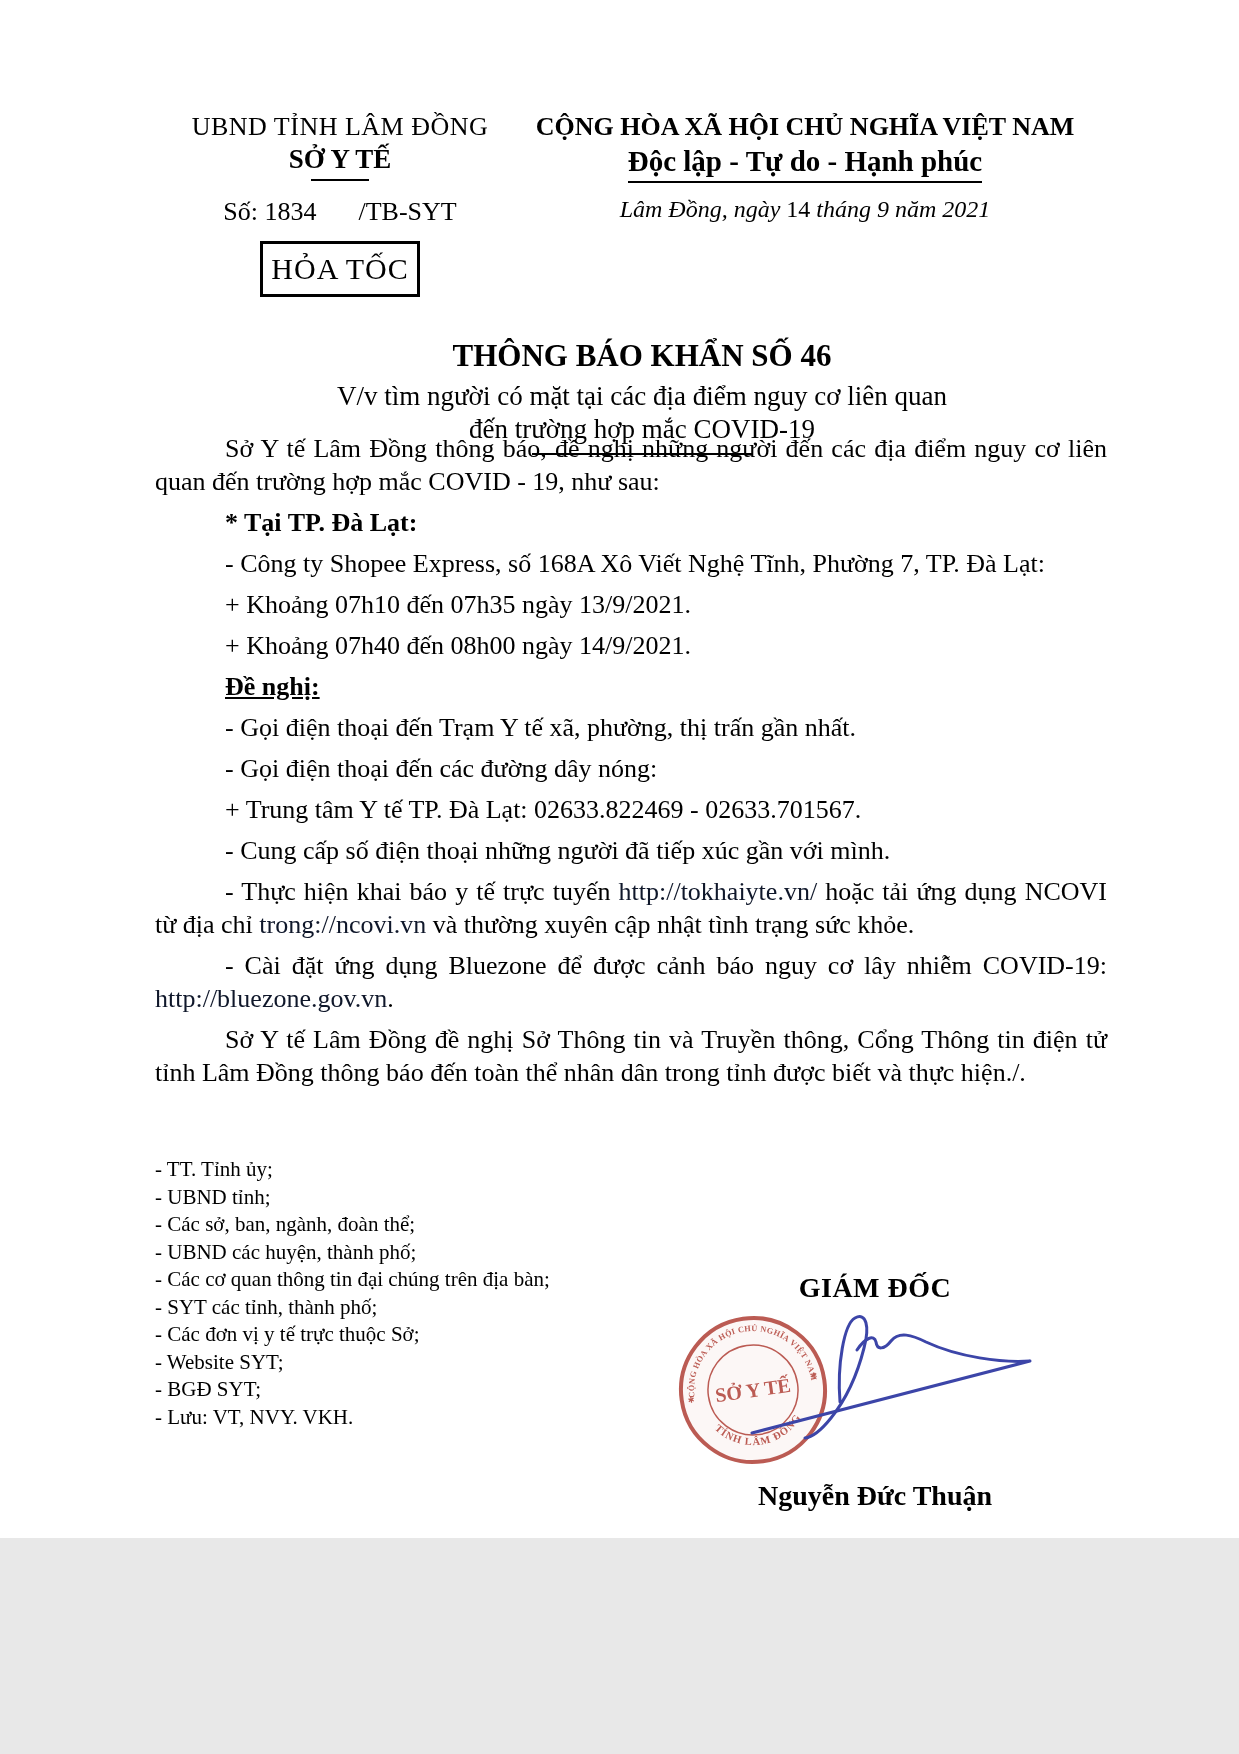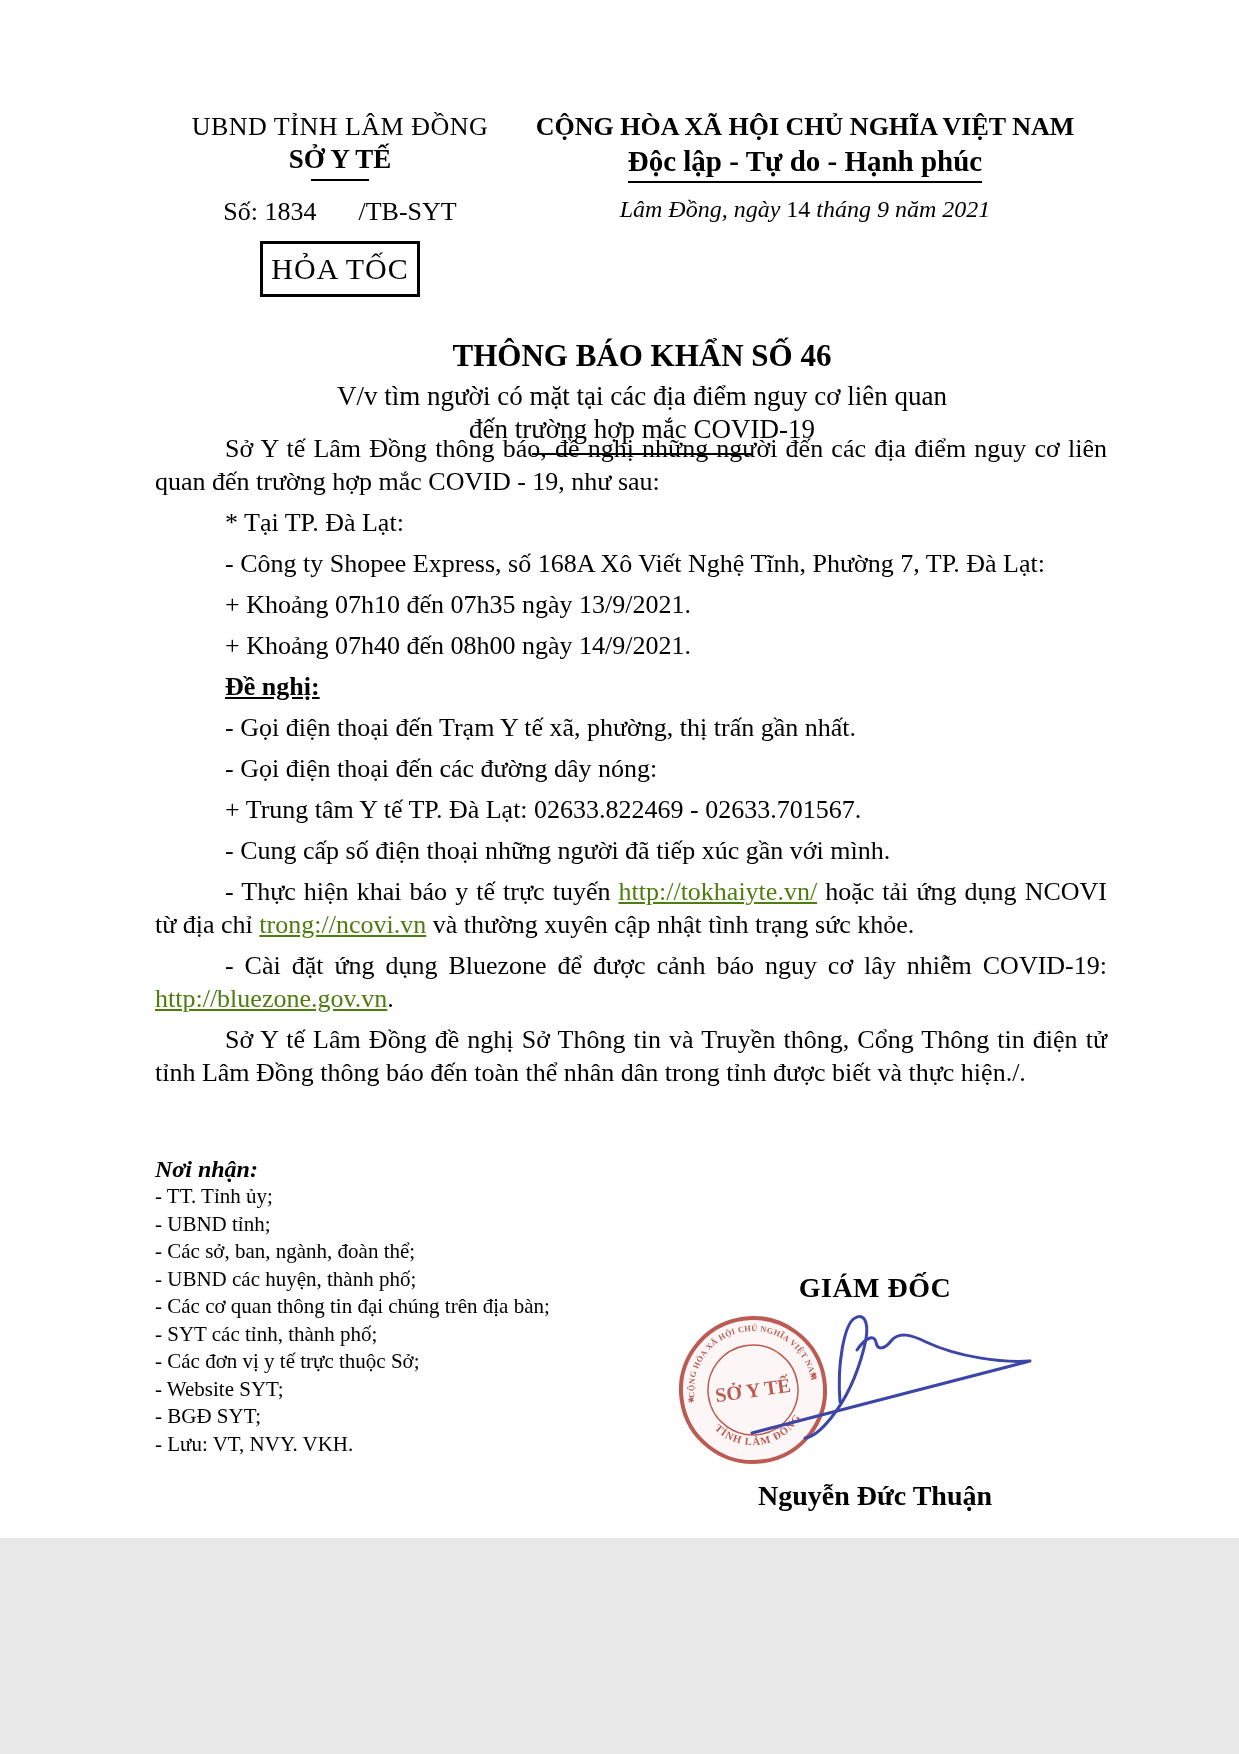--- a/index.html
+++ b/index.html
@@ -31,23 +31,23 @@
   .place-date{font-size:24px;font-style:italic;margin-top:13px;}
   .place-date .day{font-style:normal;}
   
   .title-block{position:absolute;left:167px;top:338px;width:950px;text-align:center;}
   .doc-title{font-size:31px;font-weight:bold;}
   .doc-subtitle{font-size:27px;margin-top:6px;line-height:33px;}
   .title-rule{width:220px;border-top:2px solid #000;margin:7px auto 0;}
   
   .body-block{position:absolute;left:155px;top:432px;width:952px;font-size:26px;}
   .body-block p{margin:0 0 8px;line-height:33px;text-indent:70px;text-align:justify;}
-  .b{font-weight:normal;}
+  .b{font-weight:bold;}
   .bu{font-weight:bold;text-decoration:underline;}
-  a.doc-link{color:#4d7c0f;text-decoration:underline;cursor:pointer;}
+  a.doc-link{color:#0f172a;cursor:pointer;}
   
   .footer-left{position:absolute;left:155px;top:1156px;width:480px;}
   .recipients-heading{font-size:24px;font-weight:bold;font-style:italic;}
   .recipient{font-size:21px;line-height:27.5px;}
   .sign-block{position:absolute;left:640px;top:1272px;width:470px;text-align:center;}
   .signer-title{font-size:28px;font-weight:bold;letter-spacing:.5px;}
   .seal-sign{display:block;margin:6px auto 0;}
   .signer-name{font-size:28px;font-weight:bold;margin-top:-8px;}
 </style>
 </head>
@@ -89,21 +89,20 @@
     <p>- Gọi điện thoại đến Trạm Y tế xã, phường, thị trấn gần nhất.</p>
     <p>- Gọi điện thoại đến các đường dây nóng:</p>
     <p>+ Trung tâm Y tế TP. Đà Lạt: 02633.822469 - 02633.701567.</p>
     <p>- Cung cấp số điện thoại những người đã tiếp xúc gần với mình.</p>
     <p><span>- Thực hiện khai báo y tế trực tuyến </span><a class="doc-link">http://tokhaiyte.vn/</a><span> hoặc tải ứng dụng NCOVI từ địa chỉ </span><a class="doc-link">trong://ncovi.vn</a><span> và thường xuyên cập nhật tình trạng sức khỏe.</span></p>
     <p><span>- Cài đặt ứng dụng Bluezone để được cảnh báo nguy cơ lây nhiễm COVID-19: </span><a class="doc-link">http://bluezone.gov.vn</a><span>.</span></p>
     <p>Sở Y tế Lâm Đồng đề nghị Sở Thông tin và Truyền thông, Cổng Thông tin điện tử tỉnh Lâm Đồng thông báo đến toàn thể nhân dân trong tỉnh được biết và thực hiện./.</p>
   </div>
 
   <div class="footer-left">
-    <div class="recipients-heading">Nơi nhận:</div>
     <div class="recipient">- TT. Tỉnh ủy;</div>
     <div class="recipient">- UBND tỉnh;</div>
     <div class="recipient">- Các sở, ban, ngành, đoàn thể;</div>
     <div class="recipient">- UBND các huyện, thành phố;</div>
     <div class="recipient">- Các cơ quan thông tin đại chúng trên địa bàn;</div>
     <div class="recipient">- SYT các tỉnh, thành phố;</div>
     <div class="recipient">- Các đơn vị y tế trực thuộc Sở;</div>
     <div class="recipient">- Website SYT;</div>
     <div class="recipient">- BGĐ SYT;</div>
     <div class="recipient">- Lưu: VT, NVY. VKH.</div>

